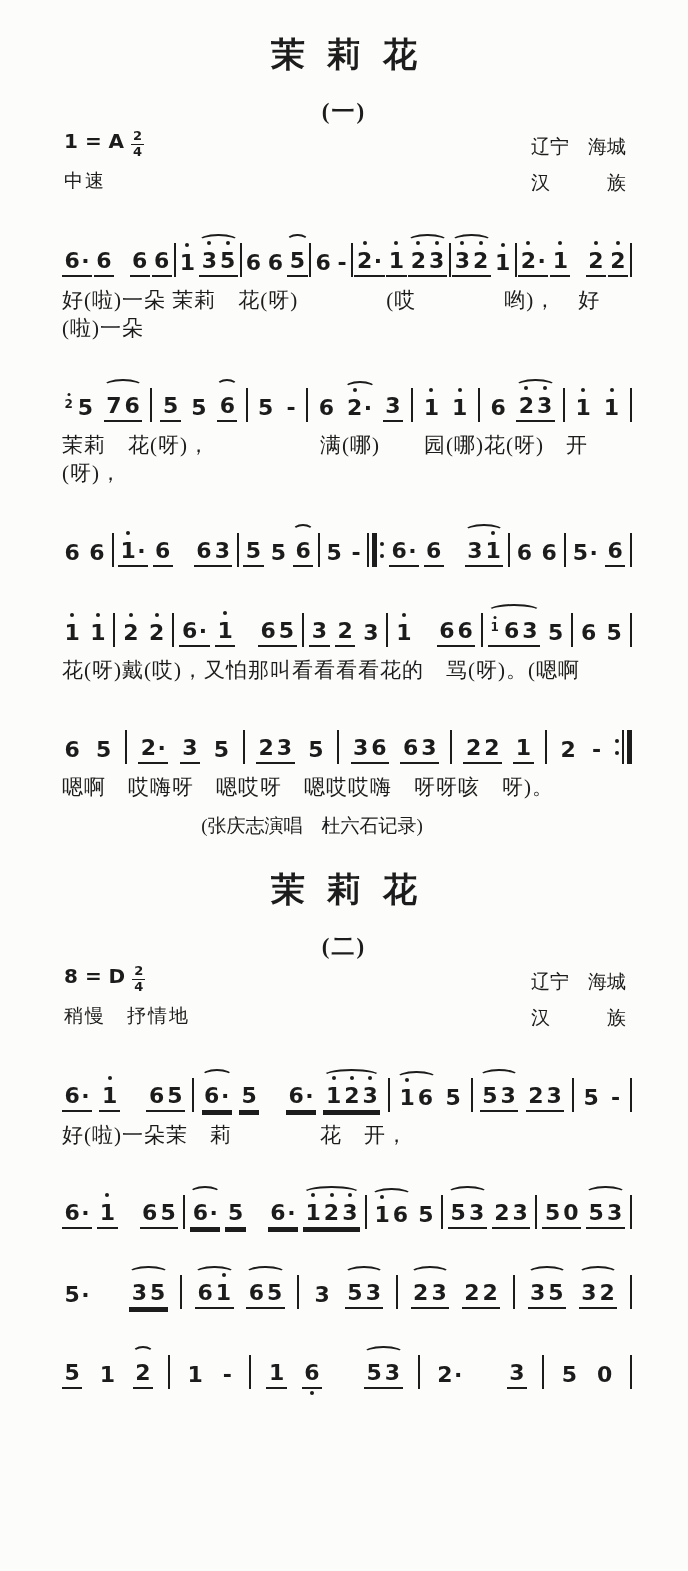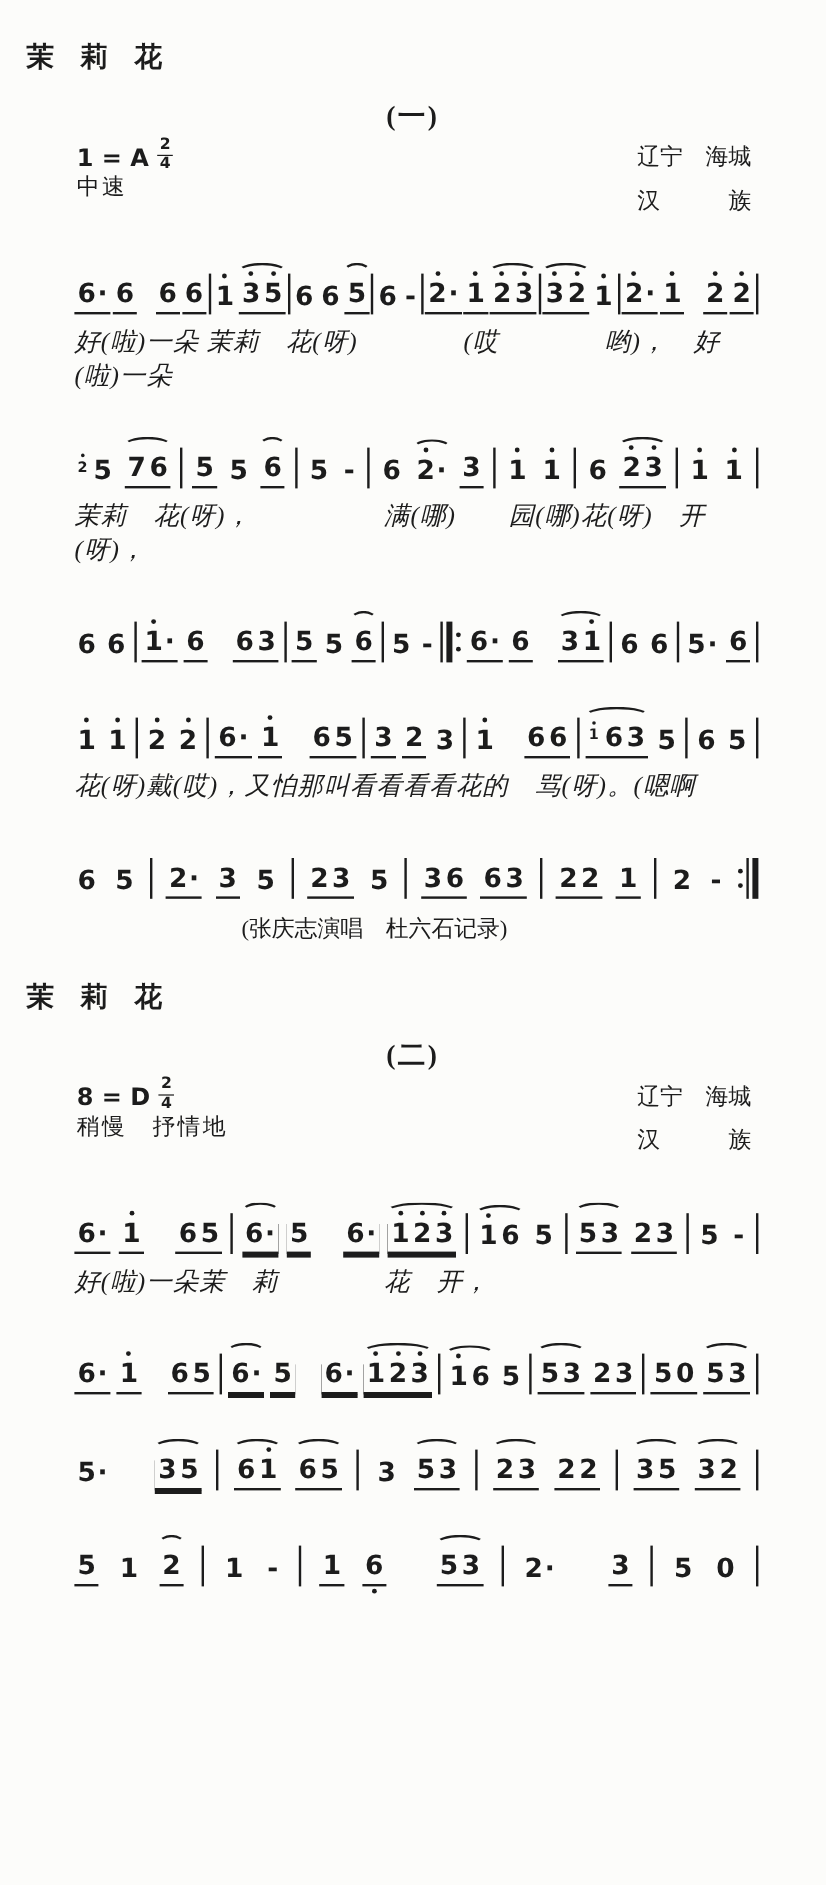--- a/index.html
+++ b/index.html
@@ -1,26 +1,26 @@
 <!DOCTYPE html>
 <html><head>
 <meta charset="utf-8">
 <style>
   html,body{margin:0;padding:0;background:#f2f2f0;}
   .sheet{width:688px;min-height:1571px;margin:0 auto;background:#fcfcfa;color:#1c1c1c;
          font-family:"Liberation Serif","DejaVu Serif",serif;box-sizing:border-box;padding:4px 0 24px;}
-  .title{font-size:23px;font-weight:700;letter-spacing:22px;text-indent:22px;margin:28px 0 0;}
+  .title{font-size:34px;font-weight:700;text-align:center;letter-spacing:22px;text-indent:22px;margin:28px 0 0;}
   .subtitle{text-align:center;font-size:23px;font-weight:700;letter-spacing:2px;margin:18px 0 0;}
   .meta{display:flex;justify-content:space-between;align-items:flex-start;padding:2px 62px 0 64px;}
-  .keysig{display:flex;align-items:flex-end;gap:7px;font-weight:700;font-size:20px;
+  .keysig{display:flex;align-items:flex-start;gap:7px;font-weight:700;font-size:20px;
           font-family:"DejaVu Sans",sans-serif;}
   .frac{display:inline-flex;flex-direction:column;align-items:center;line-height:1.05;font-size:13px;}
   .frac i{font-style:normal;font-weight:700;}
   .frac i:first-child{border-bottom:1.5px solid #1c1c1c;padding:0 2px 1px;}
-  .tempo{font-size:19px;letter-spacing:2px;}
+  .tempo{font-size:19px;margin-top:10px;letter-spacing:2px;}
   .meta-right{text-align:left;font-size:19px;line-height:1.9;}
   .lines{margin-top:8px;}
   .line{padding:0 56px 0 62px;margin-bottom:12px;}
   .notes{display:flex;align-items:flex-end;justify-content:space-between;padding-top:22px;min-height:46px;}
   .tok{position:relative;display:inline-flex;align-items:flex-end;
        font-family:"DejaVu Sans",sans-serif;font-weight:700;font-size:22px;line-height:1.1;padding:0 1px 2px;}
   .u1{border-bottom:2px solid #1c1c1c;}
   .u2{border-bottom:2px solid #1c1c1c;box-shadow:0 3px 0 0 #1c1c1c;}
   .ch{position:relative;display:inline-block;padding:0 1.5px;font-style:normal;}
   .ddot{padding-left:0;}
@@ -29,21 +29,21 @@
   .arc{position:absolute;left:-1px;right:-1px;top:-15px;height:11px;border:2px solid transparent;
        border-top:2px solid #1c1c1c;border-radius:50%;}
   .grace{font-size:12px;line-height:1;margin-right:2px;transform:translateY(-10px);display:inline-flex;}
   .grace .dh{top:-5px;width:3px;height:3px;}
   .sp{width:12px;flex:0 0 auto;}
   .barline{display:inline-flex;align-items:center;gap:3px;height:34px;}
   .bl{width:2px;height:34px;background:#1c1c1c;display:block;font-style:normal;}
   .bl.thick{width:5px;}
   .rdots{display:flex;flex-direction:column;gap:8px;font-style:normal;}
   .rd{width:4px;height:4px;border-radius:50%;background:#1c1c1c;display:block;font-style:normal;}
-  .lyrics{font-size:21px;margin-top:9px;letter-spacing:1px;white-space:pre-wrap;font-style:italic;}
+  .lyrics{font-size:21px;margin-top:9px;letter-spacing:1px;white-space:pre-wrap;}
   .credit{text-align:center;padding-right:64px;font-size:19px;margin:0 0 8px;}
 </style>
 </head>
 <body>
 
 <div class="sheet">
 
   <section class="song">
     <h1 class="title">茉莉花</h1>
     <div class="subtitle">(一)</div>
@@ -483,20 +483,21 @@
             </span>
             <span class="barline">
               <i class="rdots">
                 <i class="rd"></i>
                 <i class="rd"></i>
               </i>
               <i class="bl"></i>
               <i class="bl thick"></i>
             </span>
           </div>
+          <div class="lyrics">嗯啊　哎嗨呀　嗯哎呀　嗯哎哎嗨　呀呀咳　呀)。</div>
         </div>
       </div>
     <div class="credit">(张庆志演唱　杜六石记录)</div>
   </section>
 
   <section class="song">
     <h1 class="title">茉莉花</h1>
     <div class="subtitle">(二)</div>
     <div class="meta">
       <div class="meta-left">

